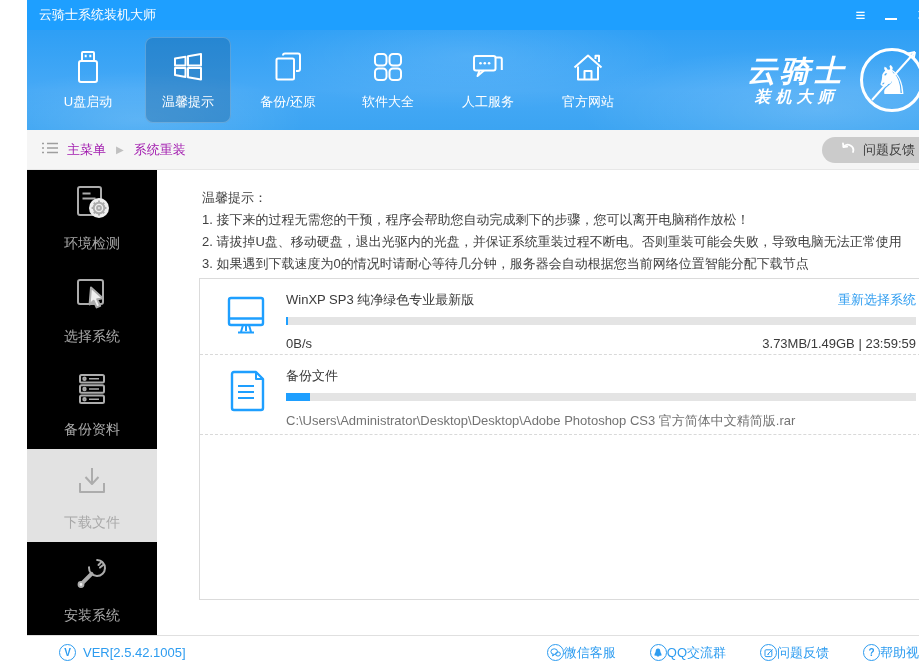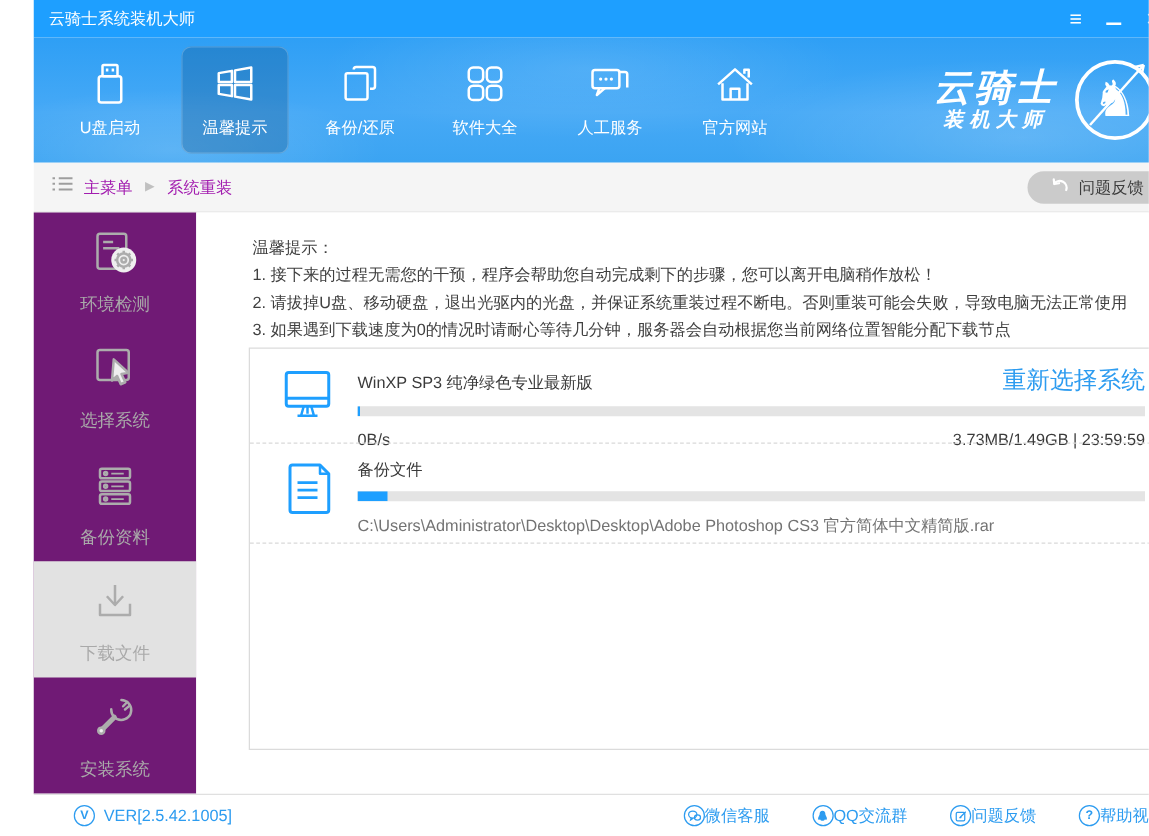--- a/index.html
+++ b/index.html
@@ -43,38 +43,38 @@
   
   .breadcrumb{height:40px;flex:0 0 auto;background:#F5F5F5;border-bottom:1px solid #E7E7E7;
               display:flex;align-items:center;padding:0 14px;box-sizing:border-box;}
   .bc-text{font-size:13px;color:#a21caf;margin:0 8px;}
   .bc-arrow{font-size:10px;color:#C0C0C0;margin:0 2px;}
   .back-btn{margin-left:auto;background:#CBCBCB;border:none;border-radius:14px;height:26px;
             display:flex;align-items:center;gap:8px;padding:0 17px;color:#3c3c3c;font-size:13px;cursor:pointer;}
 
   
   .bodyrow{flex:1;display:flex;min-height:0;}
-  .sidebar{width:130px;flex:0 0 auto;background:#701a75;}
+  .sidebar{width:130px;flex:0 0 auto;background:#000000;}
   .side-item{height:93px;display:flex;flex-direction:column;align-items:center;justify-content:center;
              gap:7px;color:#A9A9A9;font-size:14px;cursor:pointer;}
   .side-item.active{background:#E2E2E2;}
 
   .main{flex:1;background:#fff;min-width:0;}
   .tips{padding:17px 14px 0 45px;color:#404040;font-size:13px;line-height:22px;}
   .panel{margin:3px 14px 0 42px;border:1px solid #DBDBDB;height:322px;box-sizing:border-box;
          display:flex;flex-direction:column;}
   .d-row{display:flex;padding:11px 15px 0 22px;box-sizing:border-box;}
   .d-row-1{height:75px;}
   .d-row-2{height:80px;border-top:1px dashed #D9D9D9;}
   .panel-rest{flex:1;border-top:1px dashed #D9D9D9;}
   .d-icon{width:48px;flex:0 0 auto;margin-right:16px;margin-top:1px;color:#1E9FFF;}
   .d-content{flex:1;min-width:0;}
   .d-head{display:flex;justify-content:space-between;align-items:baseline;
           font-size:13px;color:#3a3a3a;margin:1px 0 8px;}
-  .link{color:#2D9CF0;cursor:pointer;text-decoration:none;font-size:19px;}
+  .link{color:#2D9CF0;cursor:pointer;text-decoration:none;font-size:13px;}
   .pbar{height:8px;background:#E4E4E4;overflow:hidden;}
   .pfill{height:100%;background:#1E9FFF;width:0;}
   .d-foot{display:flex;justify-content:space-between;font-size:13px;color:#3a3a3a;margin-top:11px;}
   .d-path{font-size:13px;color:#737373;margin-top:11px;white-space:nowrap;overflow:hidden;}
 
   
   .statusbar{height:34px;flex:0 0 auto;background:#fff;border-top:1px solid #E0E0E0;
              display:flex;align-items:center;padding:0 14px;box-sizing:border-box;
              color:#2D9CF0;font-size:13px;}
   .ver{display:flex;align-items:center;gap:7px;margin-left:18px;cursor:pointer;}

